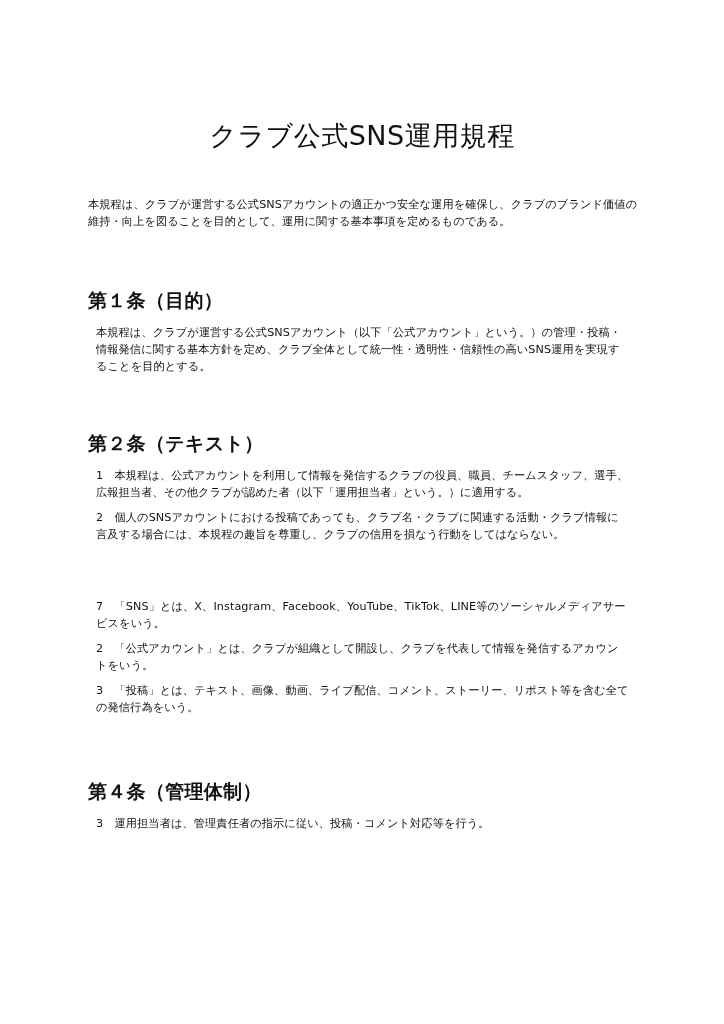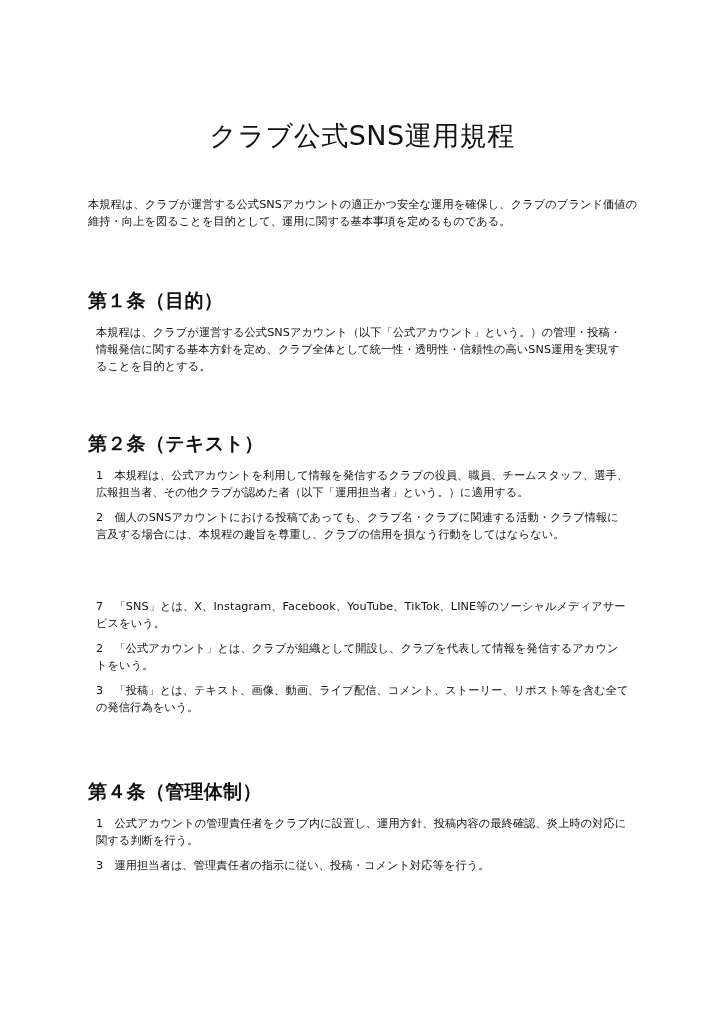--- a/index.html
+++ b/index.html
@@ -60,18 +60,17 @@
     <div class="body">
       <p class="para">7　「SNS」とは、X、Instagram、Facebook、YouTube、TikTok、LINE等のソーシャルメディアサービスをいう。</p>
       <p class="para">2　「公式アカウント」とは、クラブが組織として開設し、クラブを代表して情報を発信するアカウントをいう。</p>
       <p class="para">3　「投稿」とは、テキスト、画像、動画、ライブ配信、コメント、ストーリー、リポスト等を含む全ての発信行為をいう。</p>
     </div>
   </section>
 
   <section class="article art4">
     <h2>第４条（管理体制）</h2>
     <div class="body">
-      <p class="para">1　公式アカウントの管理責任者をクラブ内に設置し、運用方針、投稿内容の最終確認、炎上時の対応に関する判断を行う。</p>
       <p class="para">3　運用担当者は、管理責任者の指示に従い、投稿・コメント対応等を行う。</p>
     </div>
   </section>
 
 </div>
 
 </body></html>

